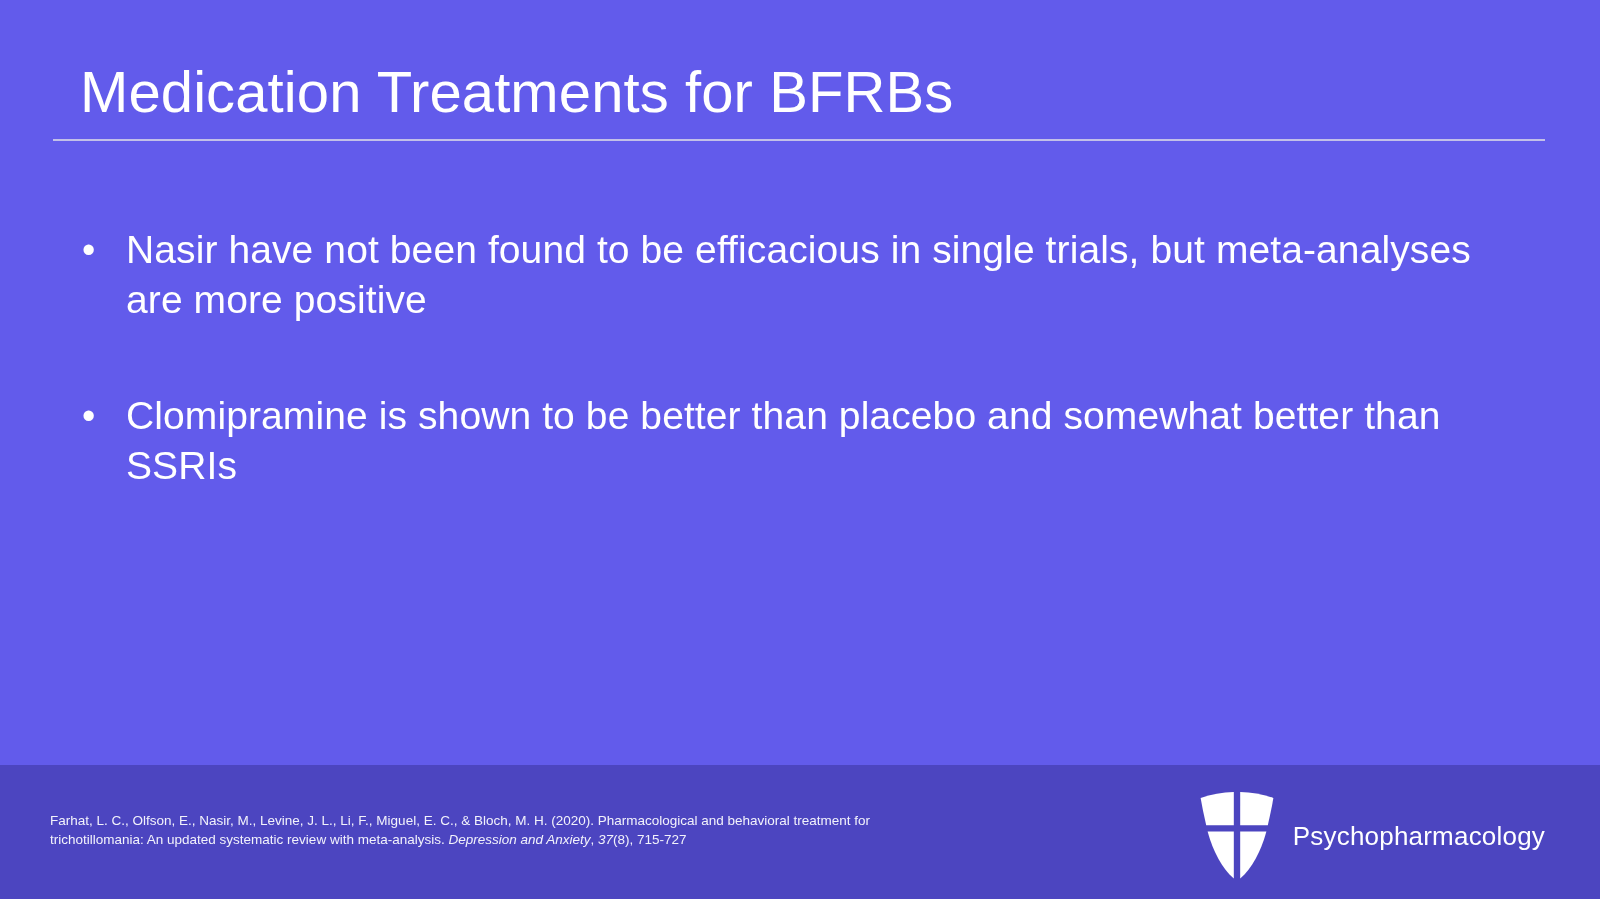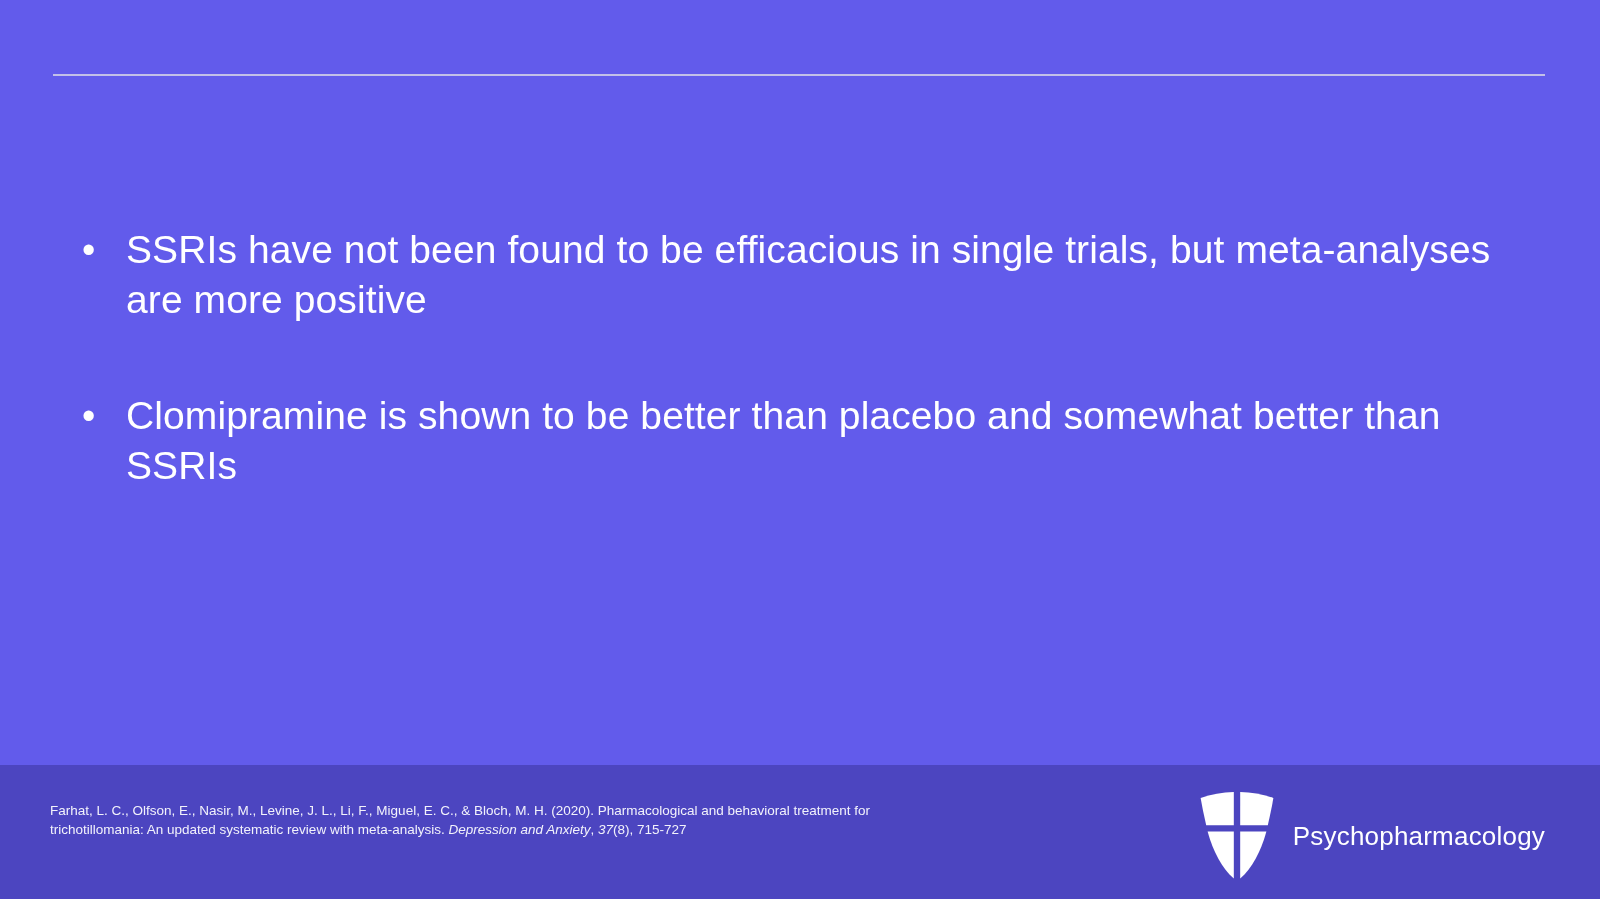--- a/index.html
+++ b/index.html
@@ -83,21 +83,21 @@
     position: absolute;
     left: 0;
     bottom: 0;
     width: 1600px;
     height: 134px;
     background: #4c45c0;
   }
   .citation {
     position: absolute;
     left: 50px;
-    top: 37px;
+    top: 47px;
     width: 900px;
     font-family: "Liberation Sans", sans-serif;
     font-size: 13.5px;
     line-height: 18.5px;
     color: #f2f2fb;
   }
   .citation .ital {
     font-style: italic;
   }
 
@@ -128,28 +128,29 @@
   .logo-wordmark .line2 {
     display: block;
   }
 </style>
 </head>
 <body>
 
 <div class="slide">
 
   <div class="title-block">
+    <h1 class="slide-title">Medication Treatments for BFRBs</h1>
     <div class="title-rule"></div>
   </div>
 
   <div class="body-block">
 
     <div class="bullet-row">
       <span class="bullet-marker">•</span>
-      <span class="bullet-text">SSRIs have not been found to be efficacious in single trials, but meta-analyses are more positive</span>
+      <span class="bullet-text">Nasir have not been found to be efficacious in single trials, but meta-analyses are more positive</span>
     </div>
 
     <div class="bullet-row">
       <span class="bullet-marker">•</span>
       <span class="bullet-text">Clomipramine is shown to be better than placebo and somewhat better than SSRIs</span>
     </div>
 
   </div>
 
   <div class="footer-band">

